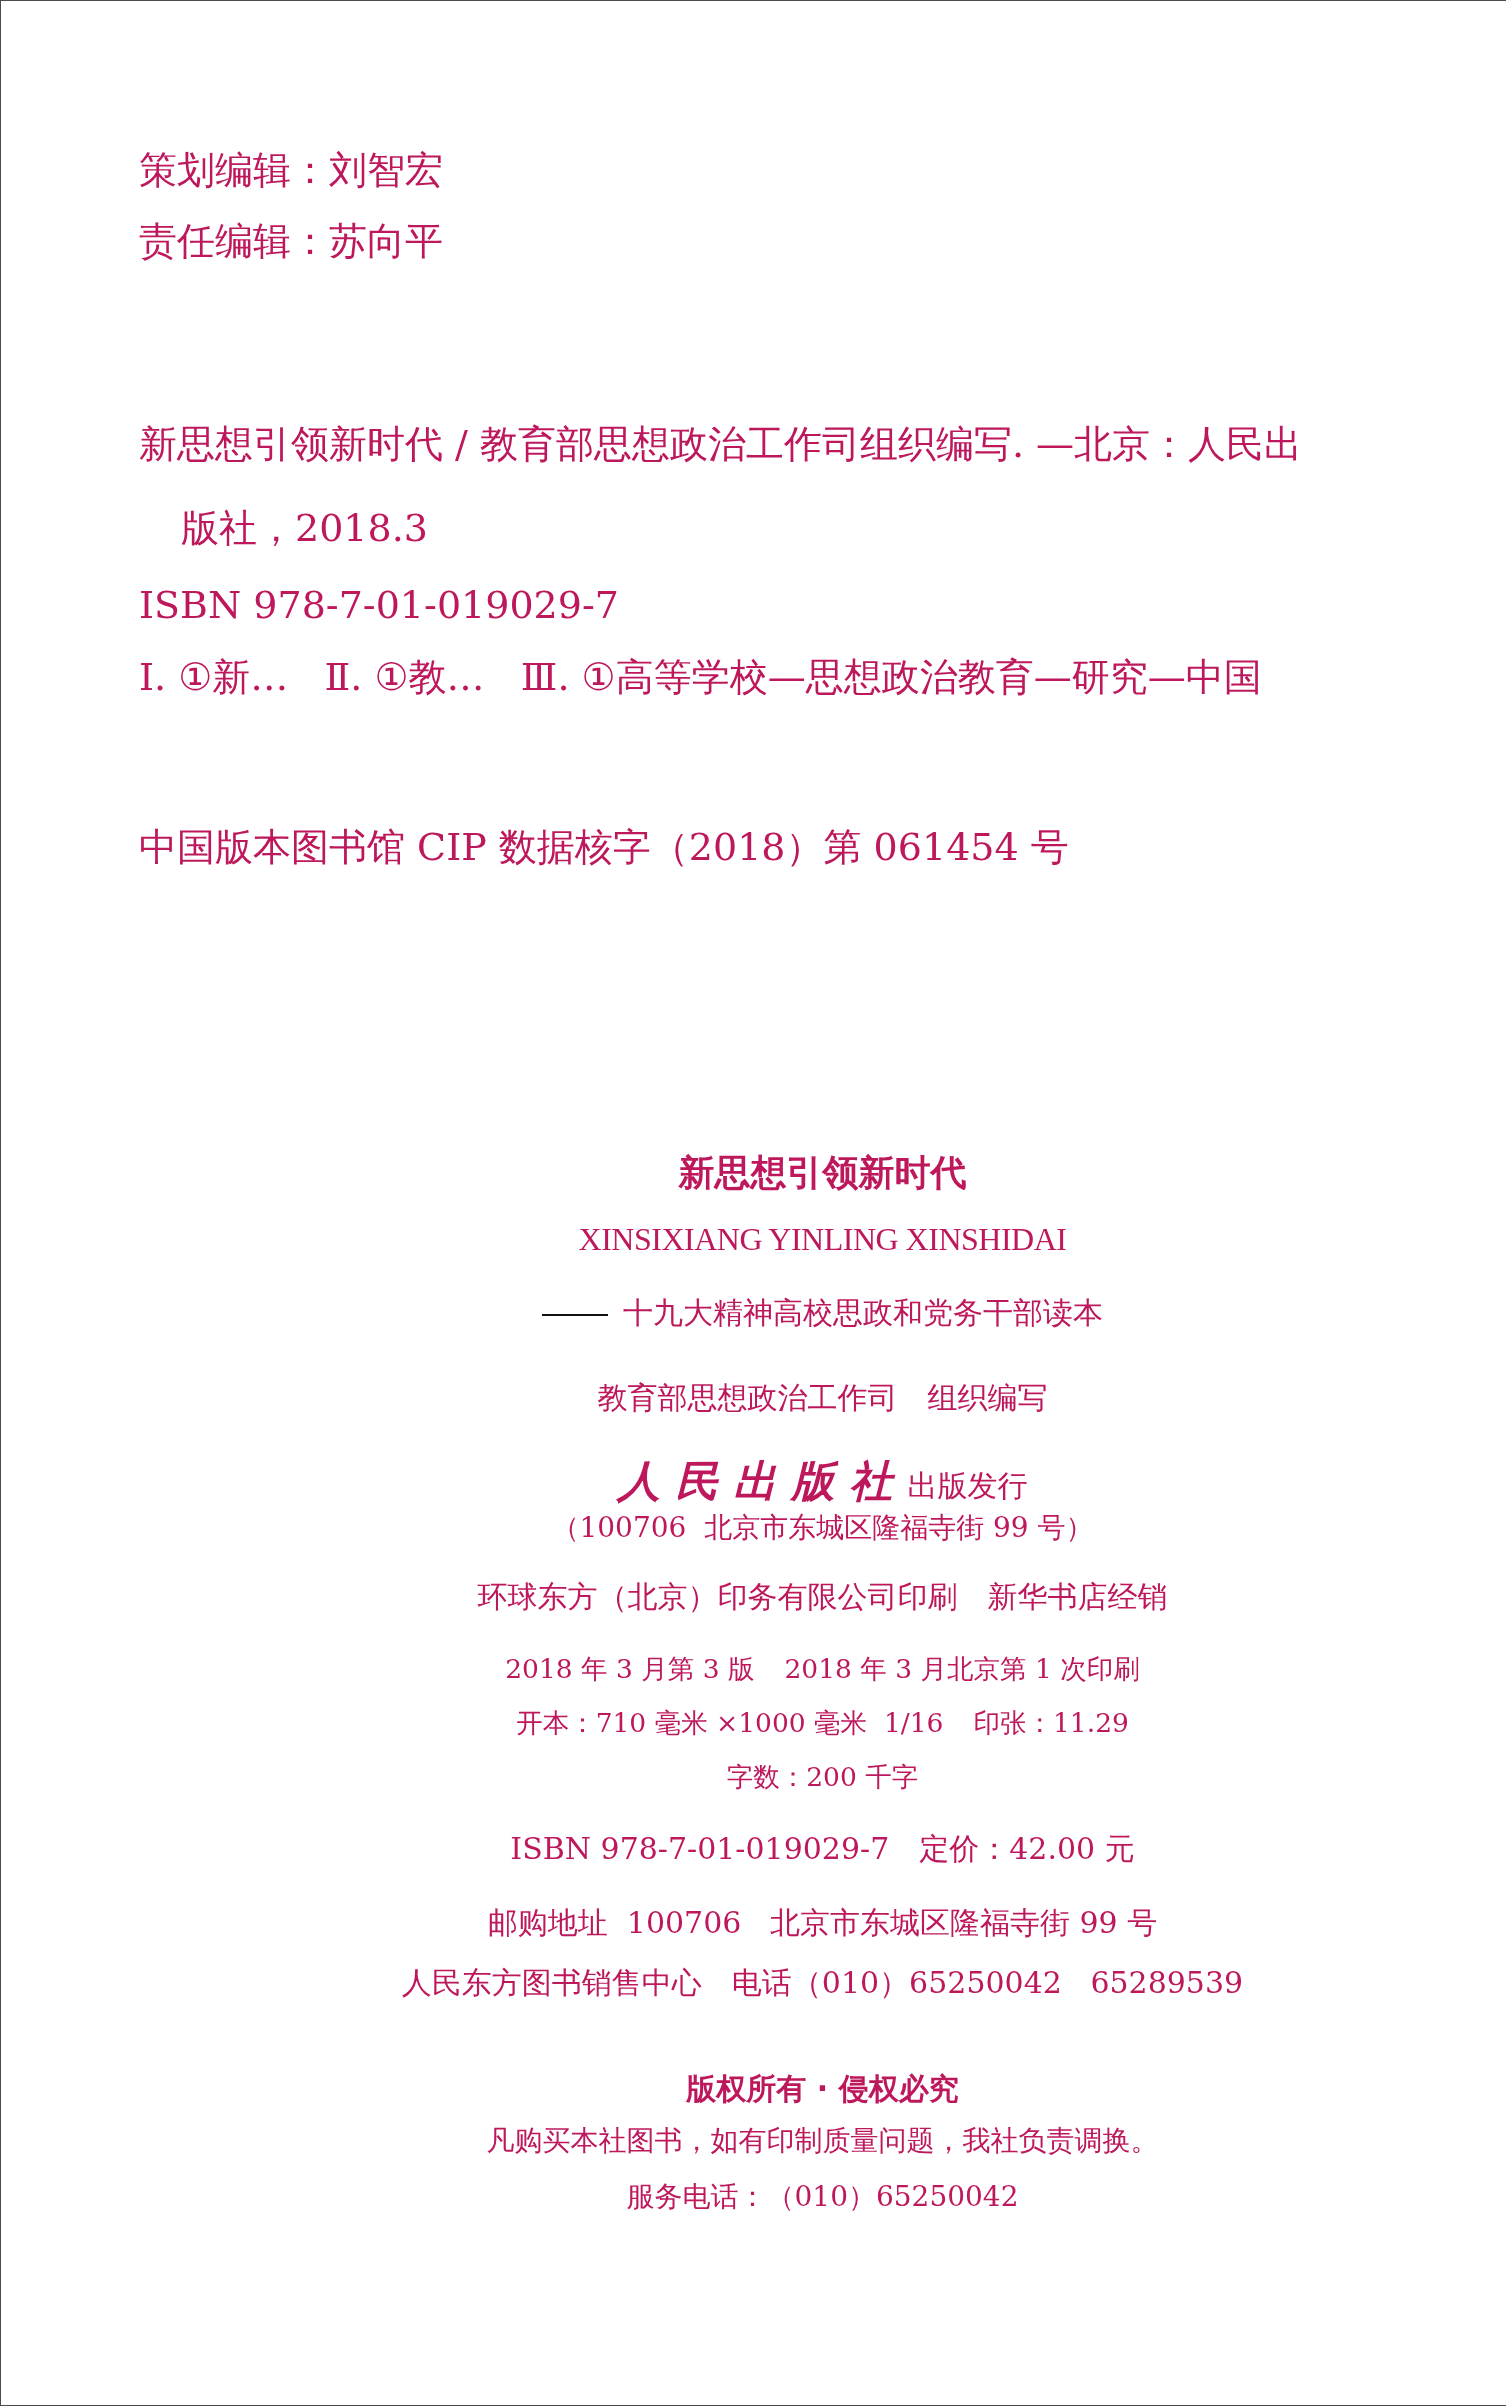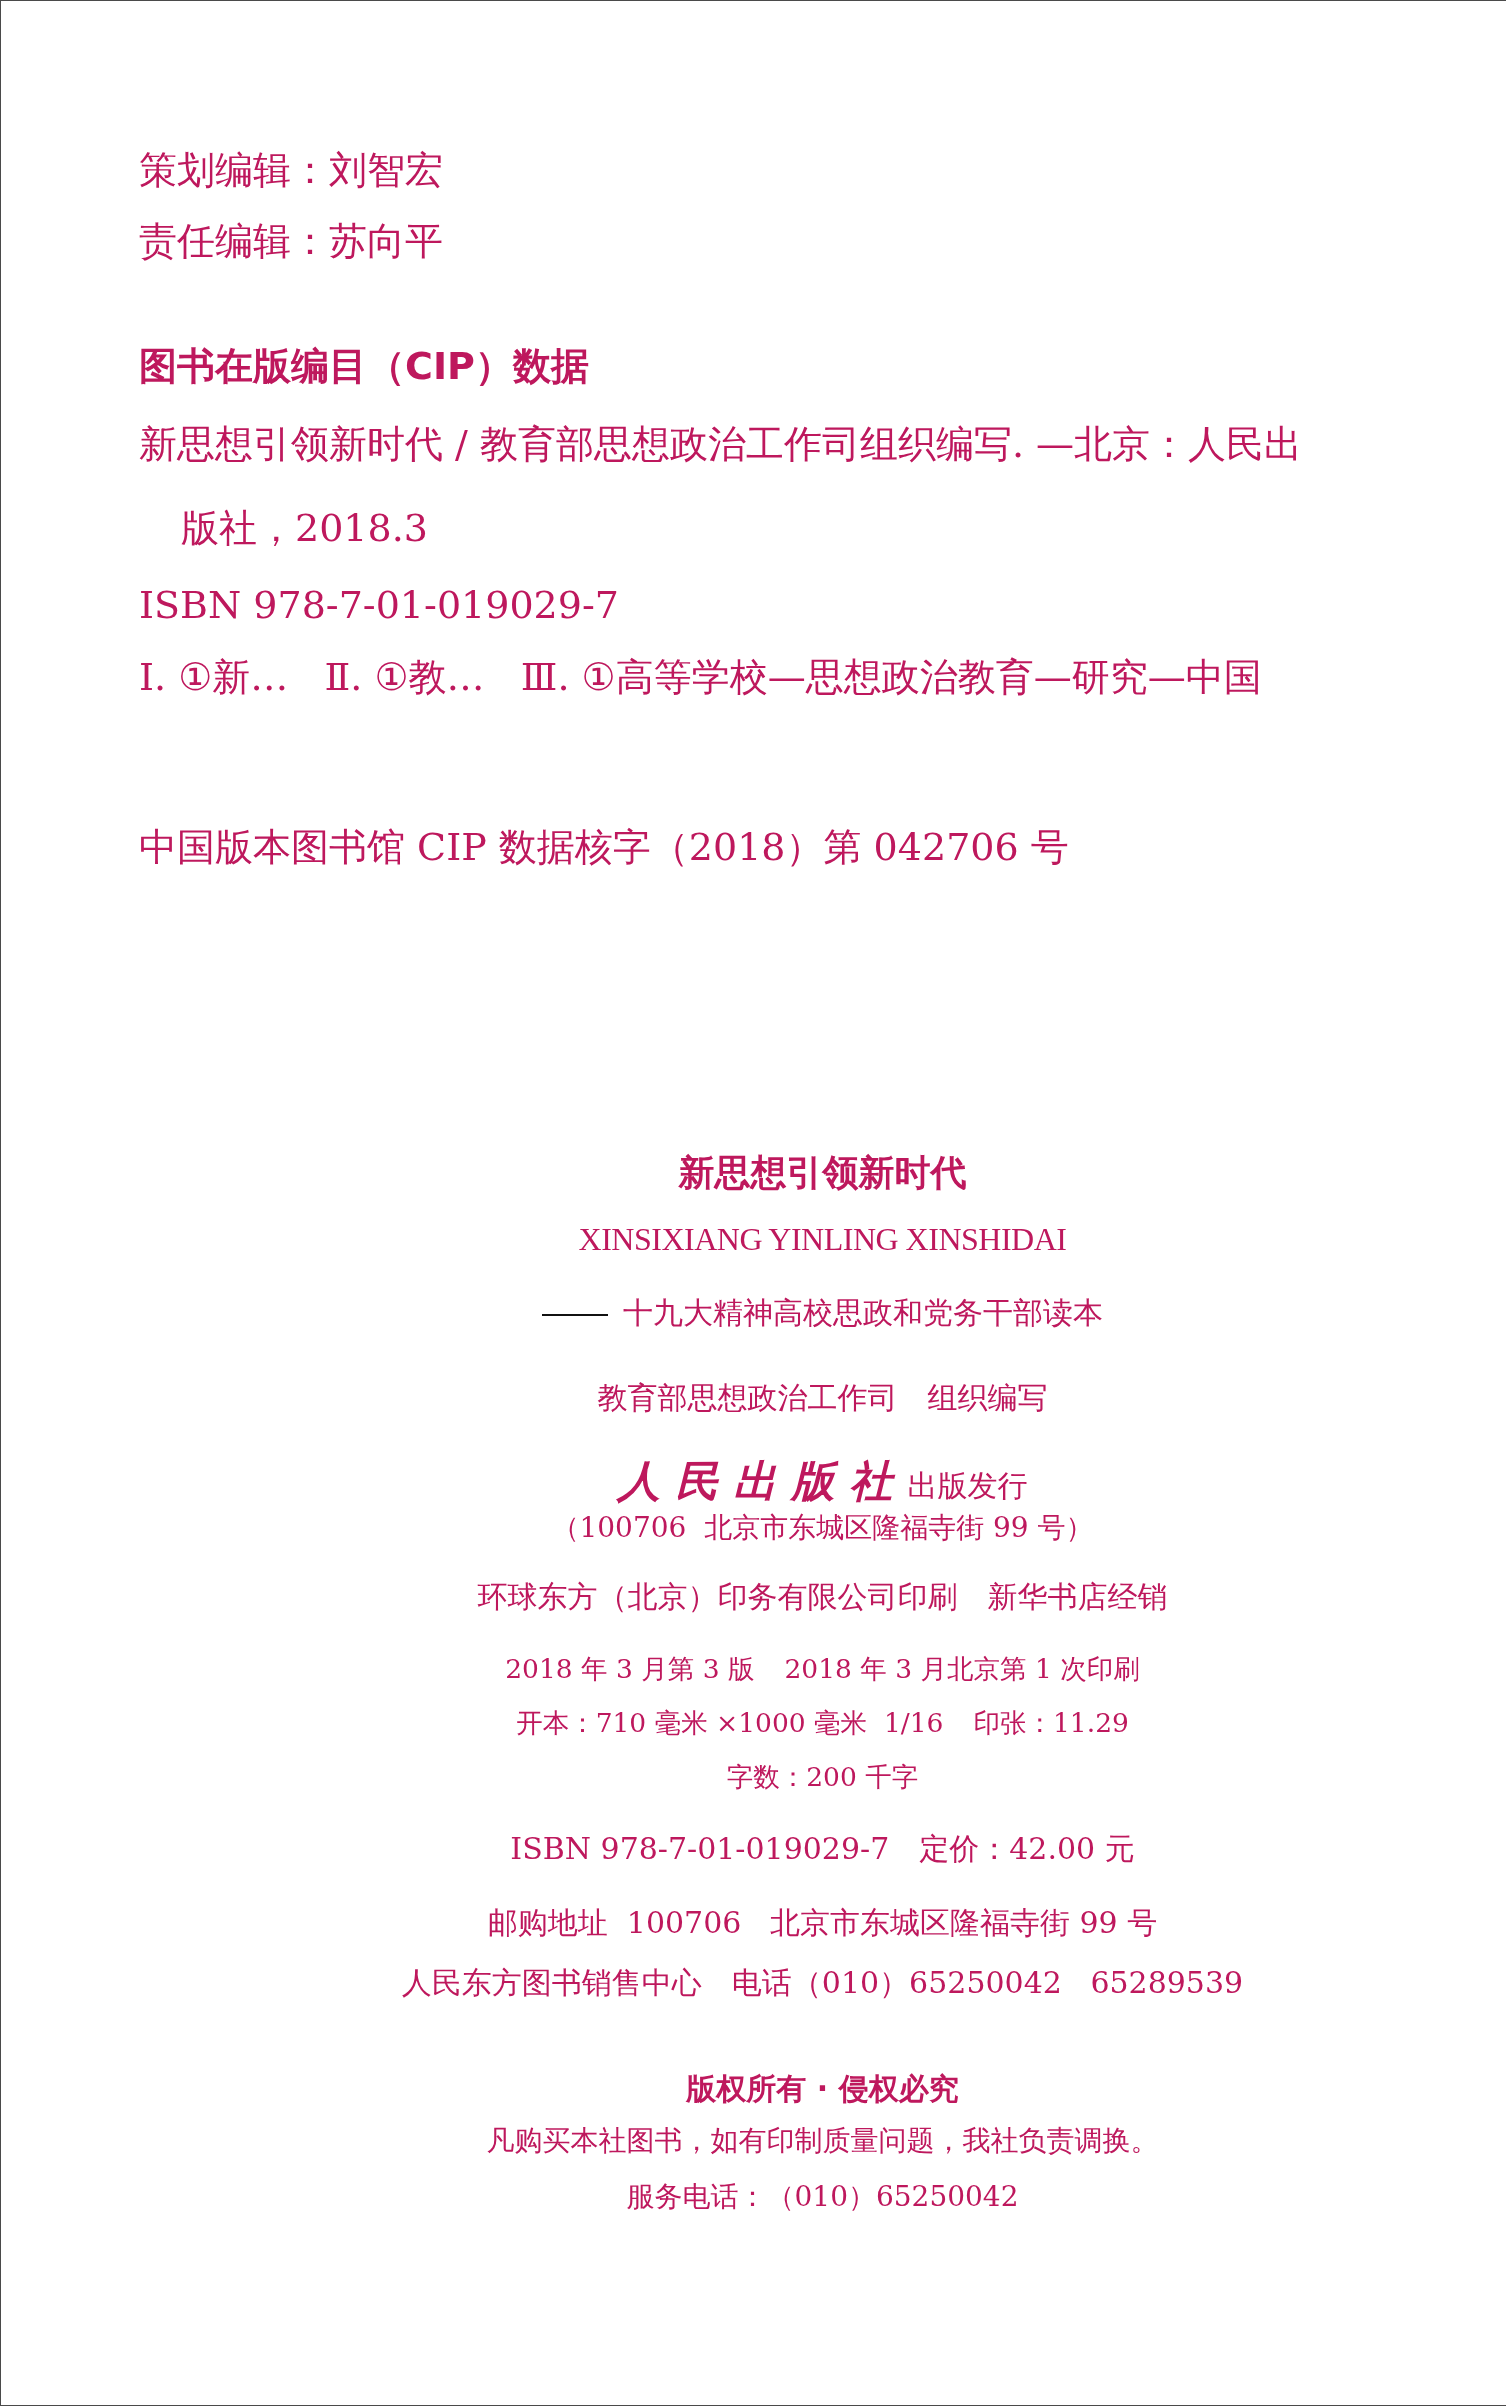--- a/index.html
+++ b/index.html
@@ -29,26 +29,25 @@
   .gap { display: inline-block; width: 30px; }
 </style>
 </head>
 <body>
 
 <div class="page">
 
   <div class="line left" style="top:150px;"><span>策划编辑：</span><span>刘智宏</span></div>
   <div class="line left" style="top:221px;"><span>责任编辑：</span><span>苏向平</span></div>
 
-  <div class="line left sans-bold" style="top:346px; font-size:38px;">图书在版编目（CIP）数据</div>
   <div class="line left" style="top:424px;">新思想引领新时代 / 教育部思想政治工作司组织编写. —北京：人民出</div>
   <div class="line indent" style="top:508px;">版社，2018.3</div>
   <div class="line left" style="top:585px;">ISBN 978-7-01-019029-7</div>
   <div class="line left" style="top:657px;">Ⅰ. ①新…   Ⅱ. ①教…   Ⅲ. ①高等学校—思想政治教育—研究—中国</div>
-  <div class="line left" style="top:827px;">中国版本图书馆 CIP 数据核字（2018）第 042706 号</div>
+  <div class="line left" style="top:827px;">中国版本图书馆 CIP 数据核字（2018）第 061454 号</div>
 
   <div class="line center sans-bold title-main" style="top:1154px;">新思想引领新时代</div>
   <div class="line center latin" style="top:1222px;">XINSIXIANG YINLING XINSHIDAI</div>
   <div class="line center c32" style="top:1297px;"><span class="dash-rule"></span><span>十九大精神高校思政和党务干部读本</span></div>
   <div class="line center c32" style="top:1382px;"><span>教育部思想政治工作司</span><span class="gap"></span><span>组织编写</span></div>
   <div class="line center c32" style="top:1459px;"><span class="logo">人民出版社</span><span>出版发行</span></div>
   <div class="line center c30" style="top:1513px;">（100706  北京市东城区隆福寺街 99 号）</div>
   <div class="line center c32" style="top:1581px;"><span>环球东方（北京）印务有限公司印刷</span><span class="gap"></span><span>新华书店经销</span></div>
   <div class="line center c28" style="top:1655px;"><span>2018 年 3 月第 3 版</span><span class="gap"></span><span>2018 年 3 月北京第 1 次印刷</span></div>
   <div class="line center c28" style="top:1709px;"><span>开本：710 毫米 ×1000 毫米  1/16</span><span class="gap"></span><span>印张：11.29</span></div>

